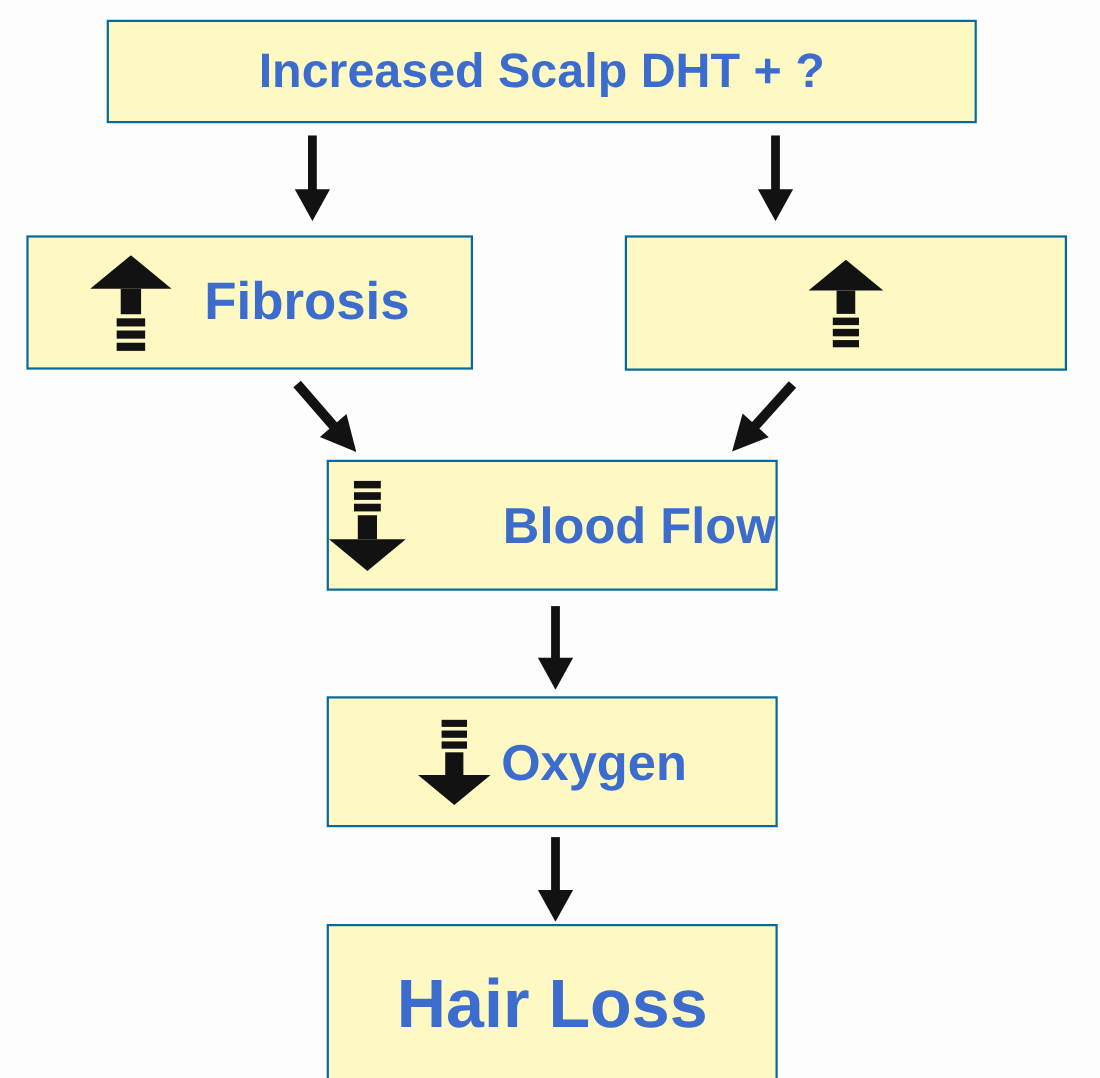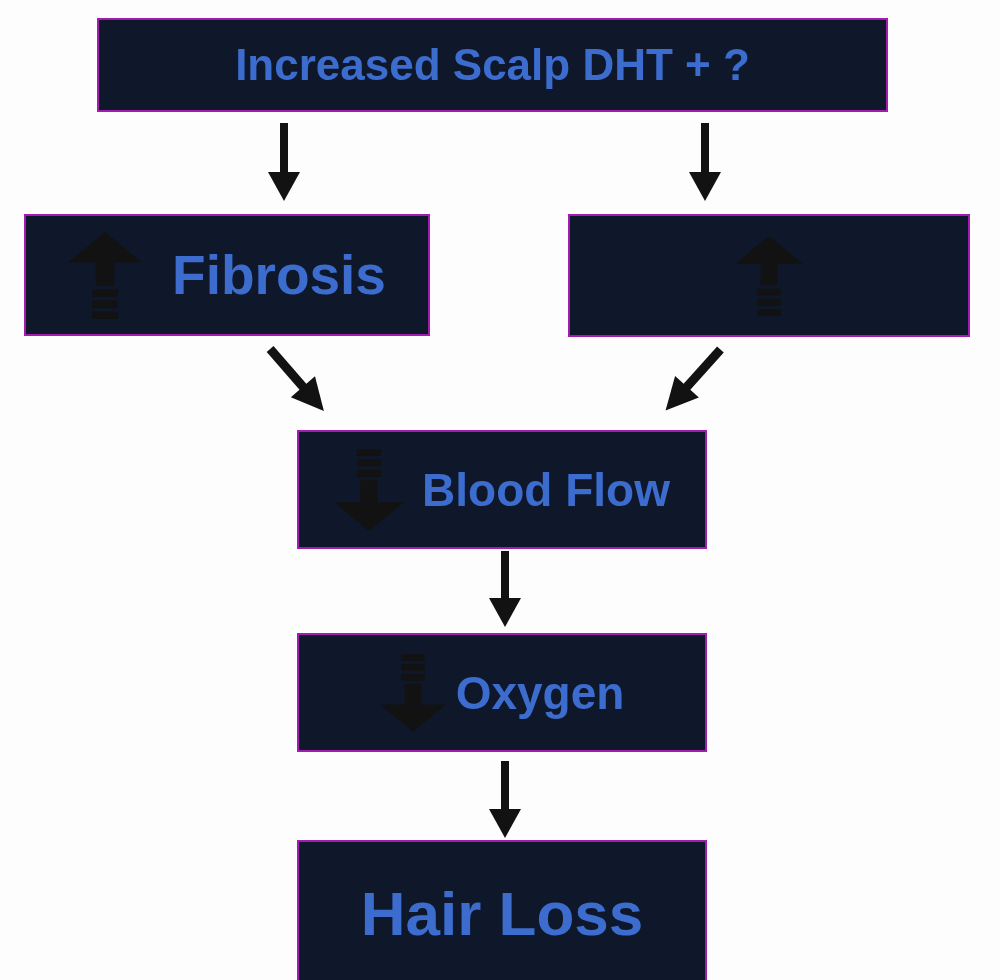--- a/index.html
+++ b/index.html
@@ -10,37 +10,37 @@
   }
   .canvas {
     position: relative;
     width: 1000px;
     height: 980px;
     background: #fdfdfd;
     overflow: hidden;
   }
   .node {
     position: absolute;
-    background: #0f172a;
-    border: 2px solid #a21caf;
+    background: #fef9c3;
+    border: 2px solid #0369a1;
     box-sizing: border-box;
     display: flex;
     align-items: center;
     justify-content: center;
     color: #3b6cce;
     font-weight: bold;
   }
   .node .label {
     white-space: nowrap;
     line-height: 1;
   }
   .node-dht          { left: 97px;  top: 18px;  width: 791px; height: 94px;  font-size: 44px; }
-  .node-fibrosis     { left: 24px;  top: 214px; width: 406px; height: 122px; font-size: 55px; gap: 30px; }
+  .node-fibrosis     { left: 24px;  top: 214px; width: 406px; height: 122px; font-size: 48px; gap: 30px; }
   .node-calcification{ left: 568px; top: 214px; width: 402px; height: 123px; font-size: 45px; gap: 16px; }
-  .node-blood-flow   { left: 297px; top: 430px; width: 410px; height: 119px; font-size: 46px; gap: 18px; }
+  .node-blood-flow   { left: 297px; top: 418px; width: 410px; height: 119px; font-size: 46px; gap: 18px; justify-content: space-between; }
   .node-oxygen       { left: 297px; top: 633px; width: 410px; height: 119px; font-size: 46px; gap: 10px; }
   .node-hair-loss    { left: 297px; top: 840px; width: 410px; height: 148px; font-size: 62px; }
   .trend-icon {
     flex: 0 0 auto;
     display: block;
   }
   .edge {
     position: absolute;
     display: block;
   }

